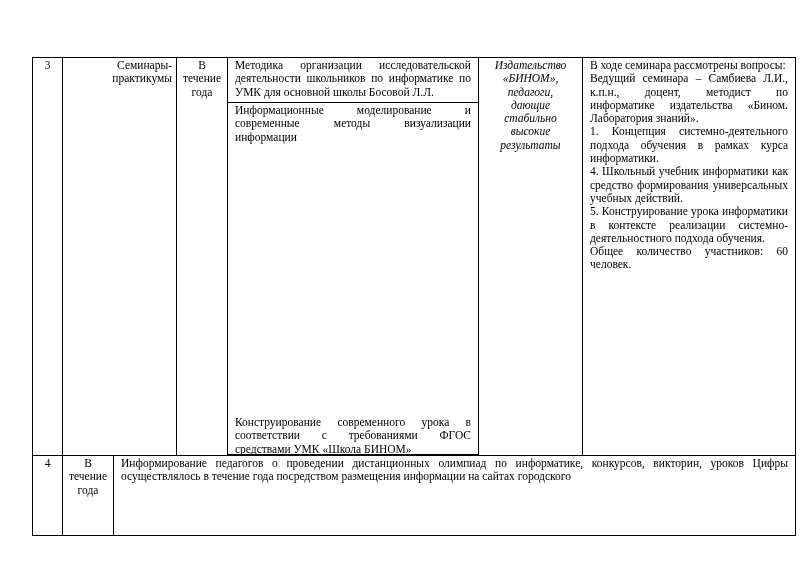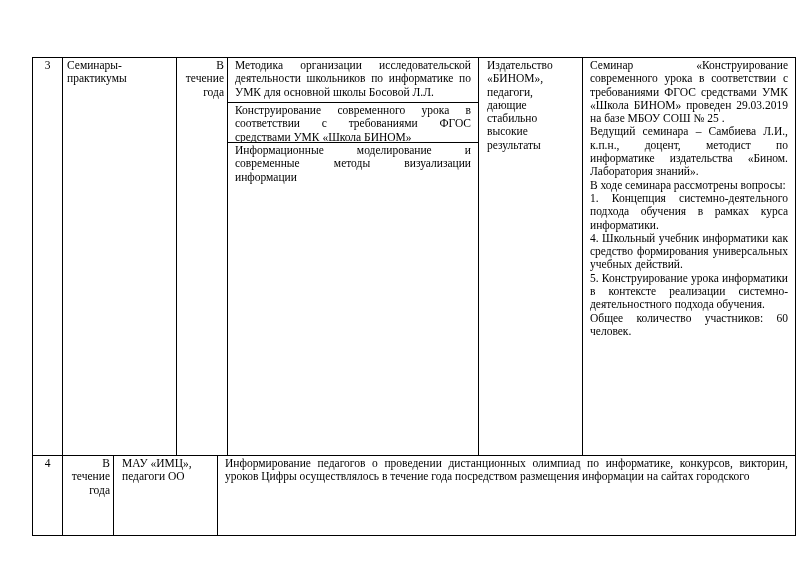--- a/index.html
+++ b/index.html
@@ -28,24 +28,24 @@
   .trow { display: flex; align-items: stretch; }
   .trow.r3 { height: 398px; border-bottom: 1px solid #000; }
   .trow.r4 { height: 79px; overflow: hidden; }
   .cell {
     border-right: 1px solid #000;
     padding: 1px 7px;
     overflow: hidden;
   }
   .cell:last-child { border-right: none; }
   .c-num  { width: 30px;  text-align: center; padding: 1px 2px; }
-  .c-name { width: 114px; text-align: left; padding: 1px 4px; }
-  .c-time { width: 51px;  text-align: right; padding: 1px 3px; }
+  .c-name { width: 114px; text-align: right; padding: 1px 4px; }
+  .c-time { width: 51px;  text-align: center; padding: 1px 3px; }
   .c-act  { width: 251px; padding: 0; display: flex; flex-direction: column; }
-  .c-part { width: 104px; padding: 1px 8px; }
+  .c-part { width: 104px; text-align: center; padding: 1px 8px; font-style: italic; }
   .c-res  { flex: 1; padding: 1px 7px; }
   .subcell {
     padding: 1px 7px;
     border-bottom: 1px solid #000;
     text-align: justify;
     overflow: hidden;
   }
   .subcell.sub1 { height: 45px; }
   .subcell.sub2 { height: 40px; }
   .subcell.last { border-bottom: none; flex: 1; }
@@ -56,38 +56,36 @@
 
 <div class="page">
   <div class="doc-table">
 
     <div class="trow r3">
       <div class="cell c-num">3</div>
       <div class="cell c-name">Семинары-практикумы</div>
       <div class="cell c-time">В течение года</div>
       <div class="cell c-act">
         <div class="subcell sub1">Методика организации исследовательской деятельности школьников по информатике по УМК для основной школы Босовой Л.Л.</div>
+        <div class="subcell last">Информационные моделирование и современные методы визуализации информации</div>
         <div class="subcell sub2">Конструирование современного урока в соответствии с требованиями ФГОС средствами УМК «Школа БИНОМ»</div>
-        <div class="subcell last">Информационные моделирование и современные методы визуализации информации</div>
       </div>
       <div class="cell c-part">Издательство «БИНОМ», педагоги, дающие стабильно высокие результаты</div>
       <div class="cell c-res">
-        <p class="par">Семинар «Конструирование современного урока в соответствии с требованиями ФГОС средствами УМК «Школа БИНОМ» проведен 29.03.2019 на базе МБОУ СОШ № 25 .</p>
+        <p class="par">В ходе семинара рассмотрены вопросы:</p>
         <p class="par">Ведущий семинара – Самбиева Л.И., к.п.н., доцент, методист по информатике издательства «Бином. Лаборатория знаний».</p>
-        <p class="par">В ходе семинара рассмотрены вопросы:</p>
         <p class="par">1. Концепция системно-деятельного подхода обучения в рамках курса информатики.</p>
         <p class="par">4. Школьный учебник информатики как средство формирования универсальных учебных действий.</p>
         <p class="par">5. Конструирование урока информатики в контексте реализации системно-деятельностного подхода обучения.</p>
         <p class="par">Общее количество участников: 60 человек.</p>
       </div>
     </div>
 
     <div class="trow r4">
       <div class="cell c-num">4</div>
       <div class="cell c-time">В течение года</div>
-      <div class="cell c-part">МАУ «ИМЦ», педагоги ОО</div>
       <div class="cell c-res">
         <p class="par">Информирование педагогов о проведении дистанционных олимпиад по информатике, конкурсов, викторин, уроков Цифры осуществлялось в течение года  посредством размещения информации на сайтах городского</p>
       </div>
     </div>
 
   </div>
 </div>
 
 </body></html>

